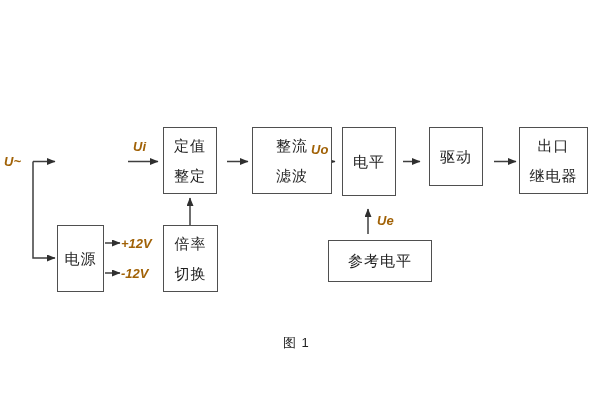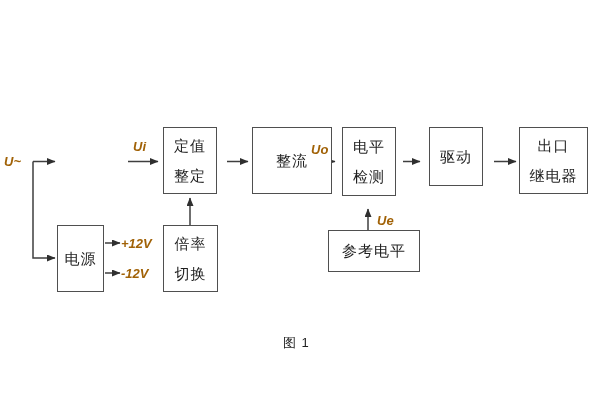--- a/index.html
+++ b/index.html
@@ -63,46 +63,46 @@
   </svg>
 
 
   <div class="block" style="left:163px;top:127px;width:54px;height:67px">
     <span class="bl">定值</span>
     <span class="bl">整定</span>
   </div>
 
   <div class="block" style="left:252px;top:127px;width:80px;height:67px">
     <span class="bl">整流</span>
+    <span class="bl">滤波</span>
   </div>
 
   <div class="block" style="left:342px;top:127px;width:54px;height:69px">
     <span class="bl">电平</span>
-    <span class="bl">检测</span>
   </div>
 
   <div class="block" style="left:429px;top:127px;width:54px;height:59px">
     <span class="bl">驱动</span>
   </div>
 
   <div class="block" style="left:519px;top:127px;width:69px;height:67px">
     <span class="bl">出口</span>
     <span class="bl">继电器</span>
   </div>
 
   <div class="block" style="left:57px;top:225px;width:47px;height:67px">
     <span class="bl">电源</span>
   </div>
 
   <div class="block" style="left:163px;top:225px;width:55px;height:67px">
     <span class="bl">倍率</span>
     <span class="bl">切换</span>
   </div>
 
-  <div class="block" style="left:328px;top:230px;width:92px;height:42px">
+  <div class="block" style="left:328px;top:240px;width:104px;height:42px">
     <span class="bl" style="line-height:18px">参考电平</span>
   </div>
 
   <span class="lab" style="left:4px;top:155px">U~</span>
   <span class="lab" style="left:133px;top:140px">Ui</span>
   <span class="lab" style="left:311px;top:143px">Uo</span>
   <span class="lab" style="left:377px;top:214px">Ue</span>
   <span class="lab" style="left:121px;top:237px">+12V</span>
   <span class="lab" style="left:121px;top:267px">-12V</span>
 

